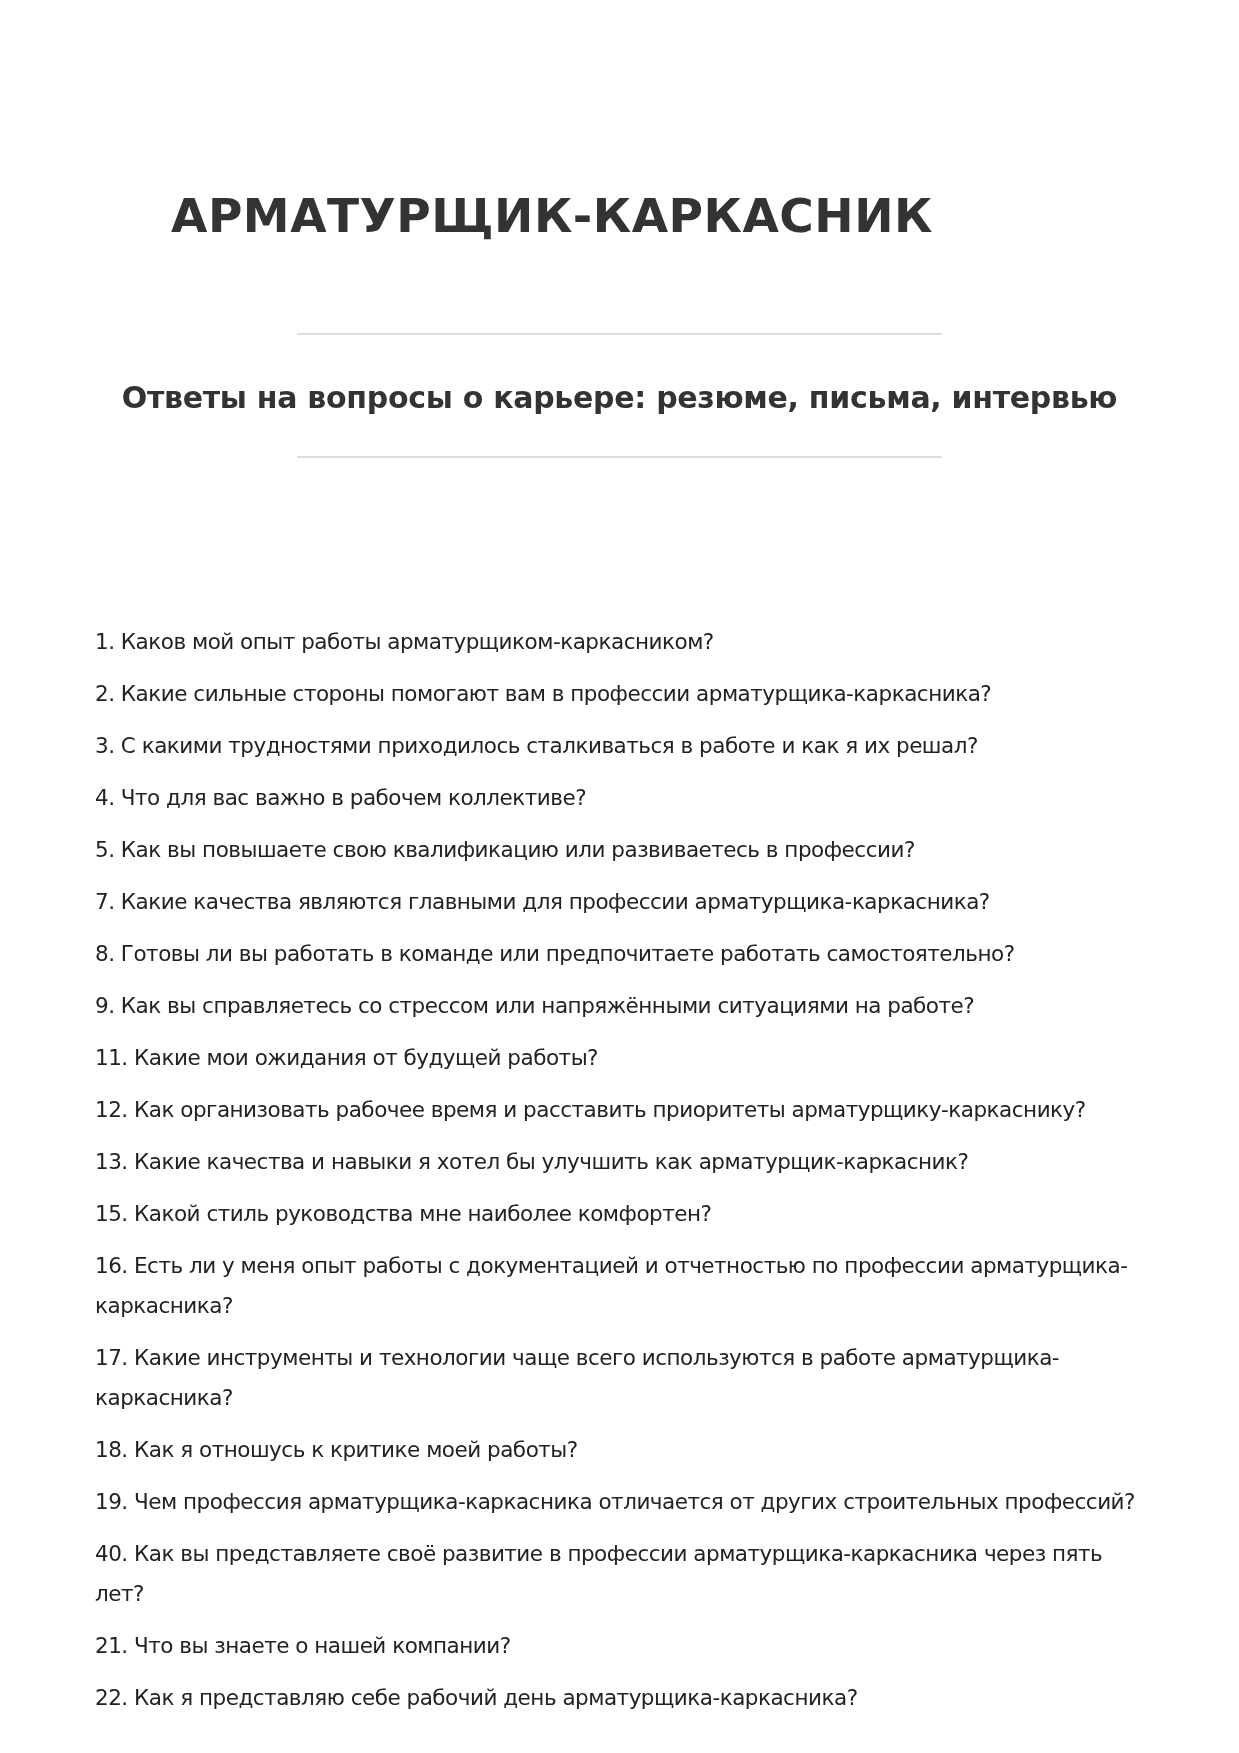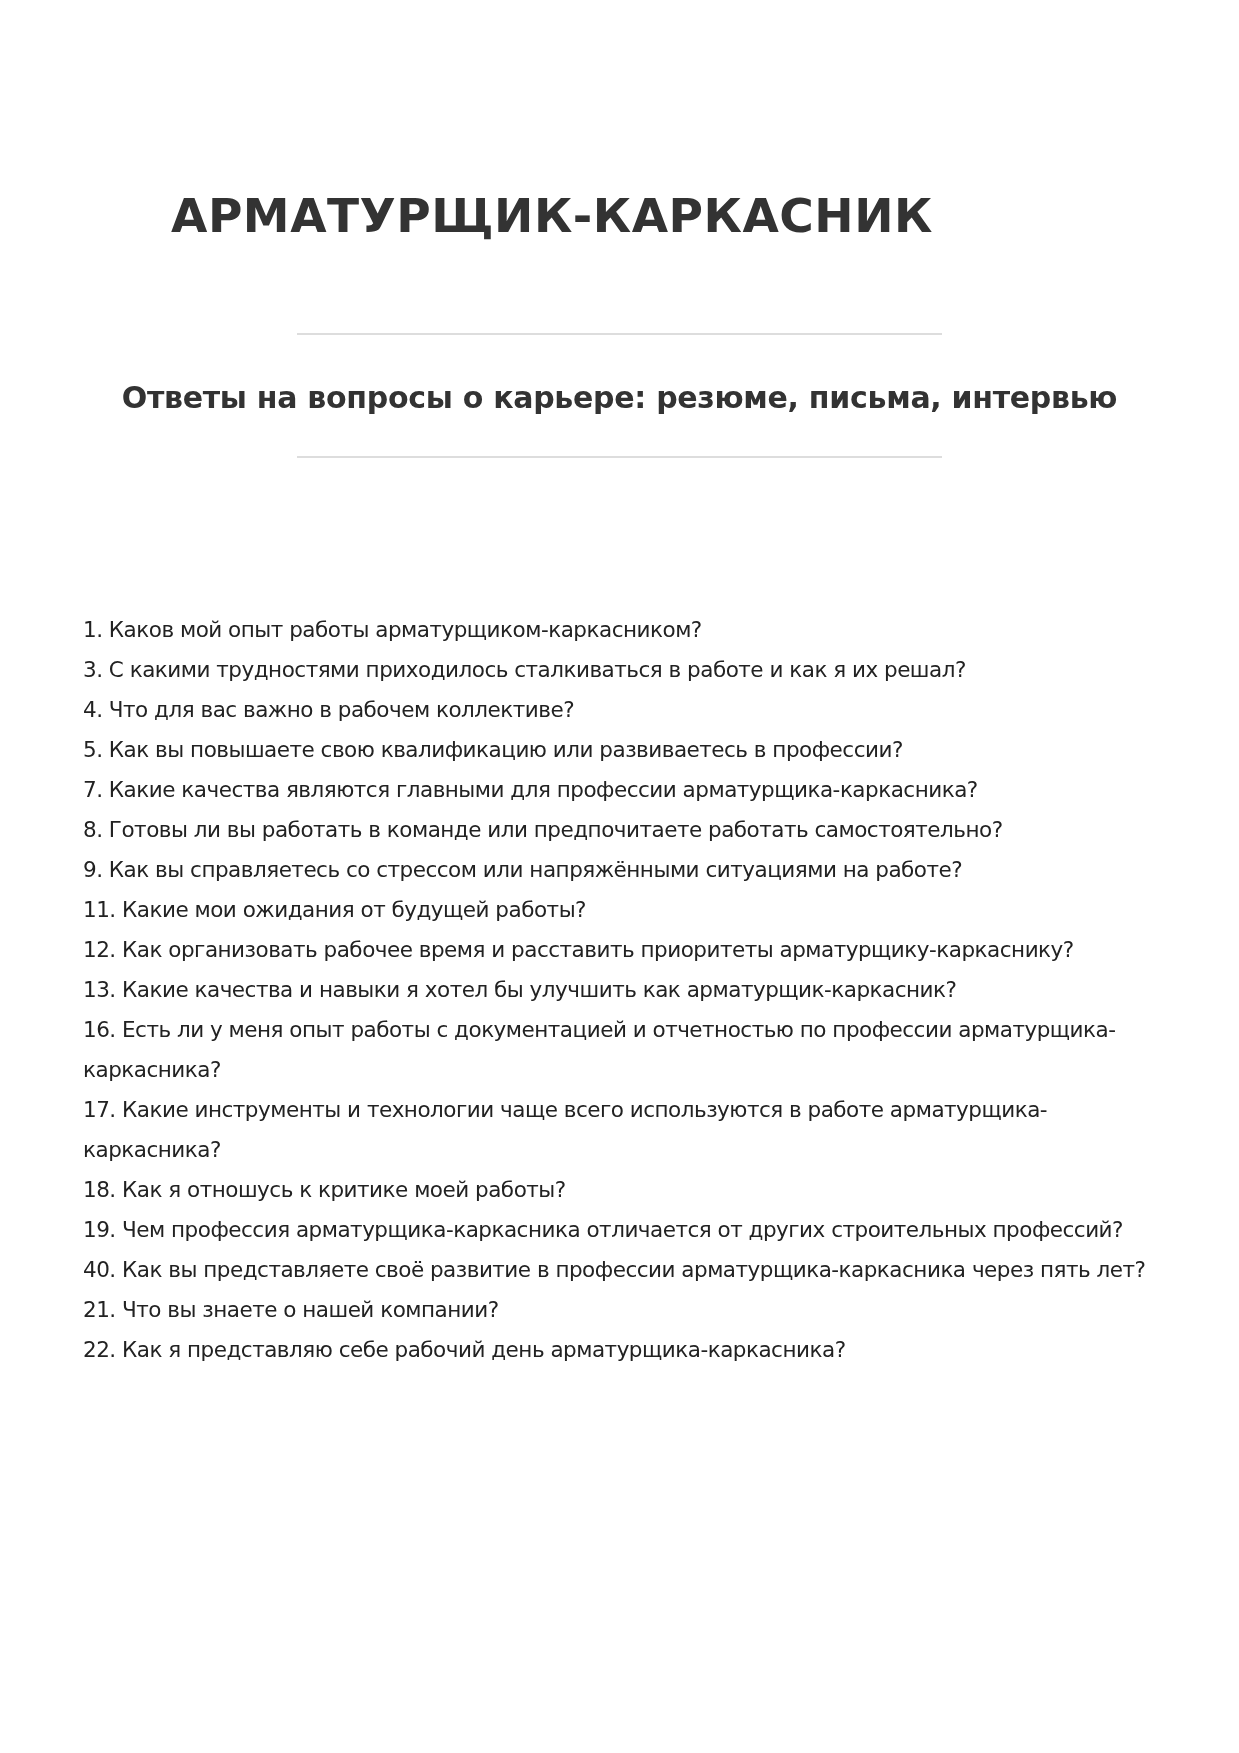--- a/index.html
+++ b/index.html
@@ -22,41 +22,43 @@
     position: absolute; top: 380px; left: 0; width: 1239px; text-align: center;
     font-family: "DejaVu Sans", sans-serif; font-weight: bold; font-size: 30px;
     color: #333333; margin: 0; letter-spacing: -0.3px;
   }
   .questions {
     position: absolute; top: 610px; left: 83px; width: 1080px;
     list-style: none; margin: 0; padding: 0;
     font-family: "DejaVu Sans", sans-serif; font-size: 21.5px; line-height: 40px;
     color: #222222; letter-spacing: -0.5px;
   }
-  .questions li { margin: 0; padding: 0; }
+  .questions li { margin: 12px; padding: 0; }
 </style>
 </head>
 <body>
 
 <h1 class="title">АРМАТУРЩИК-КАРКАСНИК</h1>
 <div class="rule top"></div>
 <h2 class="subtitle">Ответы на вопросы о карьере: резюме, письма, интервью</h2>
 <div class="rule bottom"></div>
 
 <ul class="questions">
   <li>1. Каков мой опыт работы арматурщиком-каркасником?</li>
+  <li>2. Какие сильные стороны помогают вам в профессии арматурщика-каркасника?</li>
   <li>3. С какими трудностями приходилось сталкиваться в работе и как я их решал?</li>
   <li>4. Что для вас важно в рабочем коллективе?</li>
   <li>5. Как вы повышаете свою квалификацию или развиваетесь в профессии?</li>
   <li>7. Какие качества являются главными для профессии арматурщика-каркасника?</li>
   <li>8. Готовы ли вы работать в команде или предпочитаете работать самостоятельно?</li>
   <li>9. Как вы справляетесь со стрессом или напряжёнными ситуациями на работе?</li>
   <li>11. Какие мои ожидания от будущей работы?</li>
   <li>12. Как организовать рабочее время и расставить приоритеты арматурщику-каркаснику?</li>
   <li>13. Какие качества и навыки я хотел бы улучшить как арматурщик-каркасник?</li>
+  <li>15. Какой стиль руководства мне наиболее комфортен?</li>
   <li>16. Есть ли у меня опыт работы с документацией и отчетностью по профессии арматурщика-каркасника?</li>
   <li>17. Какие инструменты и технологии чаще всего используются в работе арматурщика-каркасника?</li>
   <li>18. Как я отношусь к критике моей работы?</li>
   <li>19. Чем профессия арматурщика-каркасника отличается от других строительных профессий?</li>
   <li>40. Как вы представляете своё развитие в профессии арматурщика-каркасника через пять лет?</li>
   <li>21. Что вы знаете о нашей компании?</li>
   <li>22. Как я представляю себе рабочий день арматурщика-каркасника?</li>
 </ul>
 
 </body></html>

